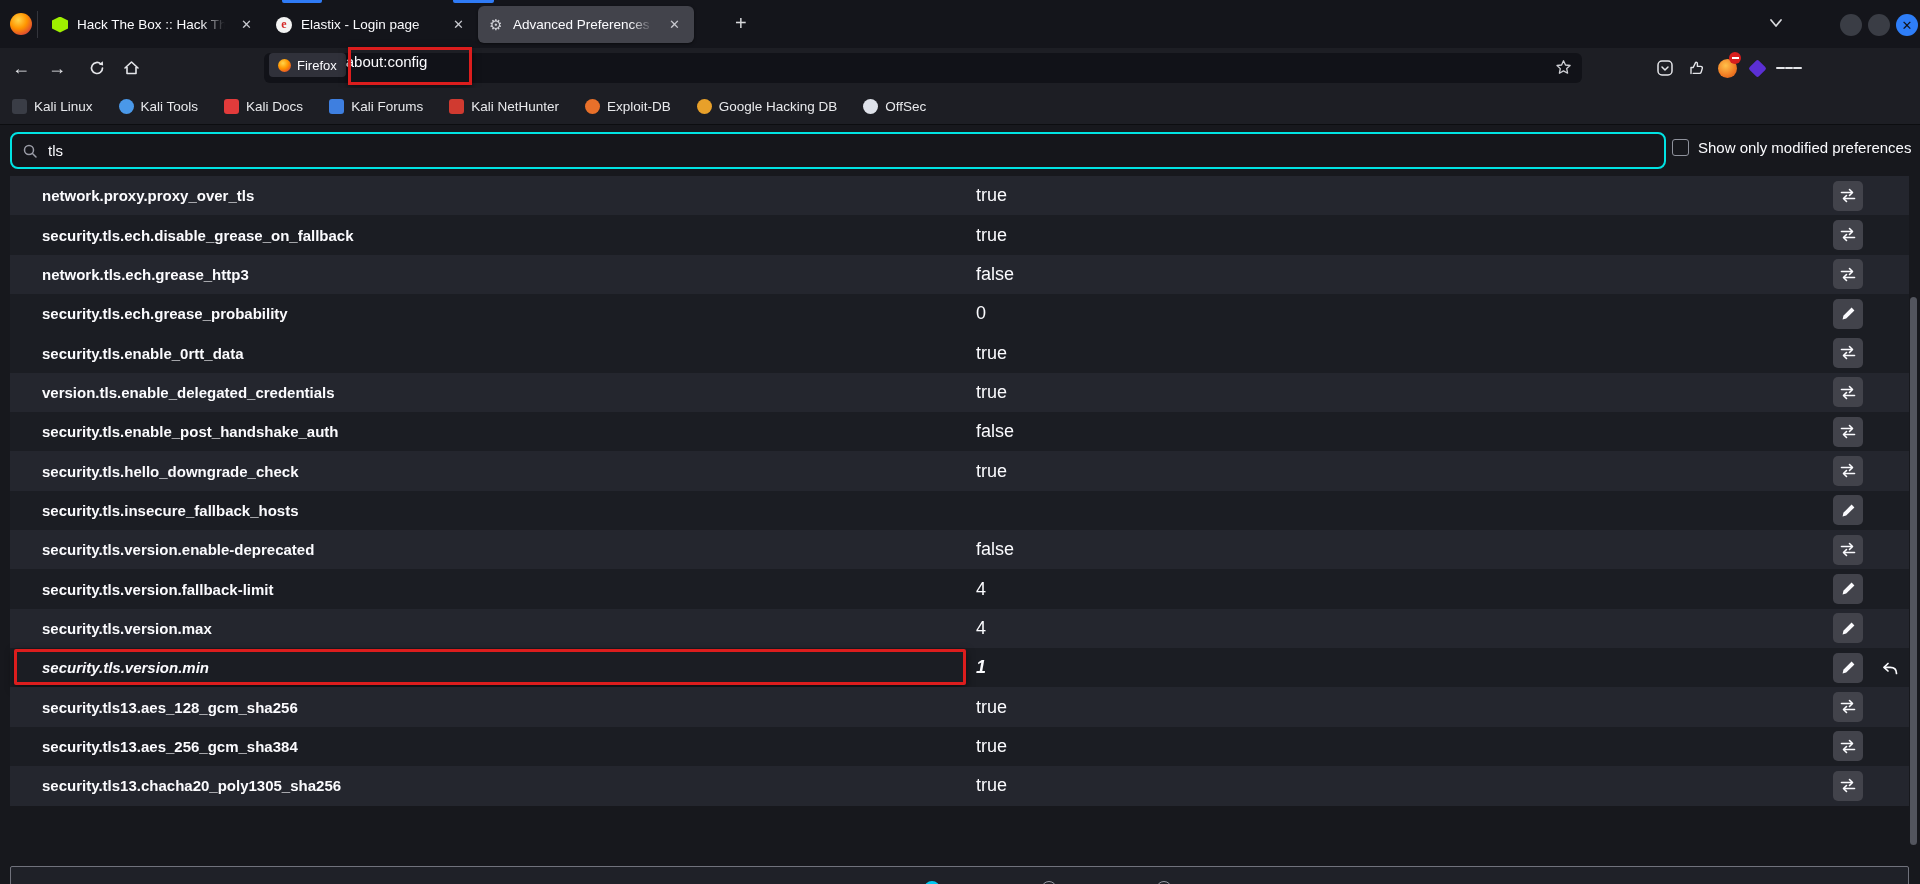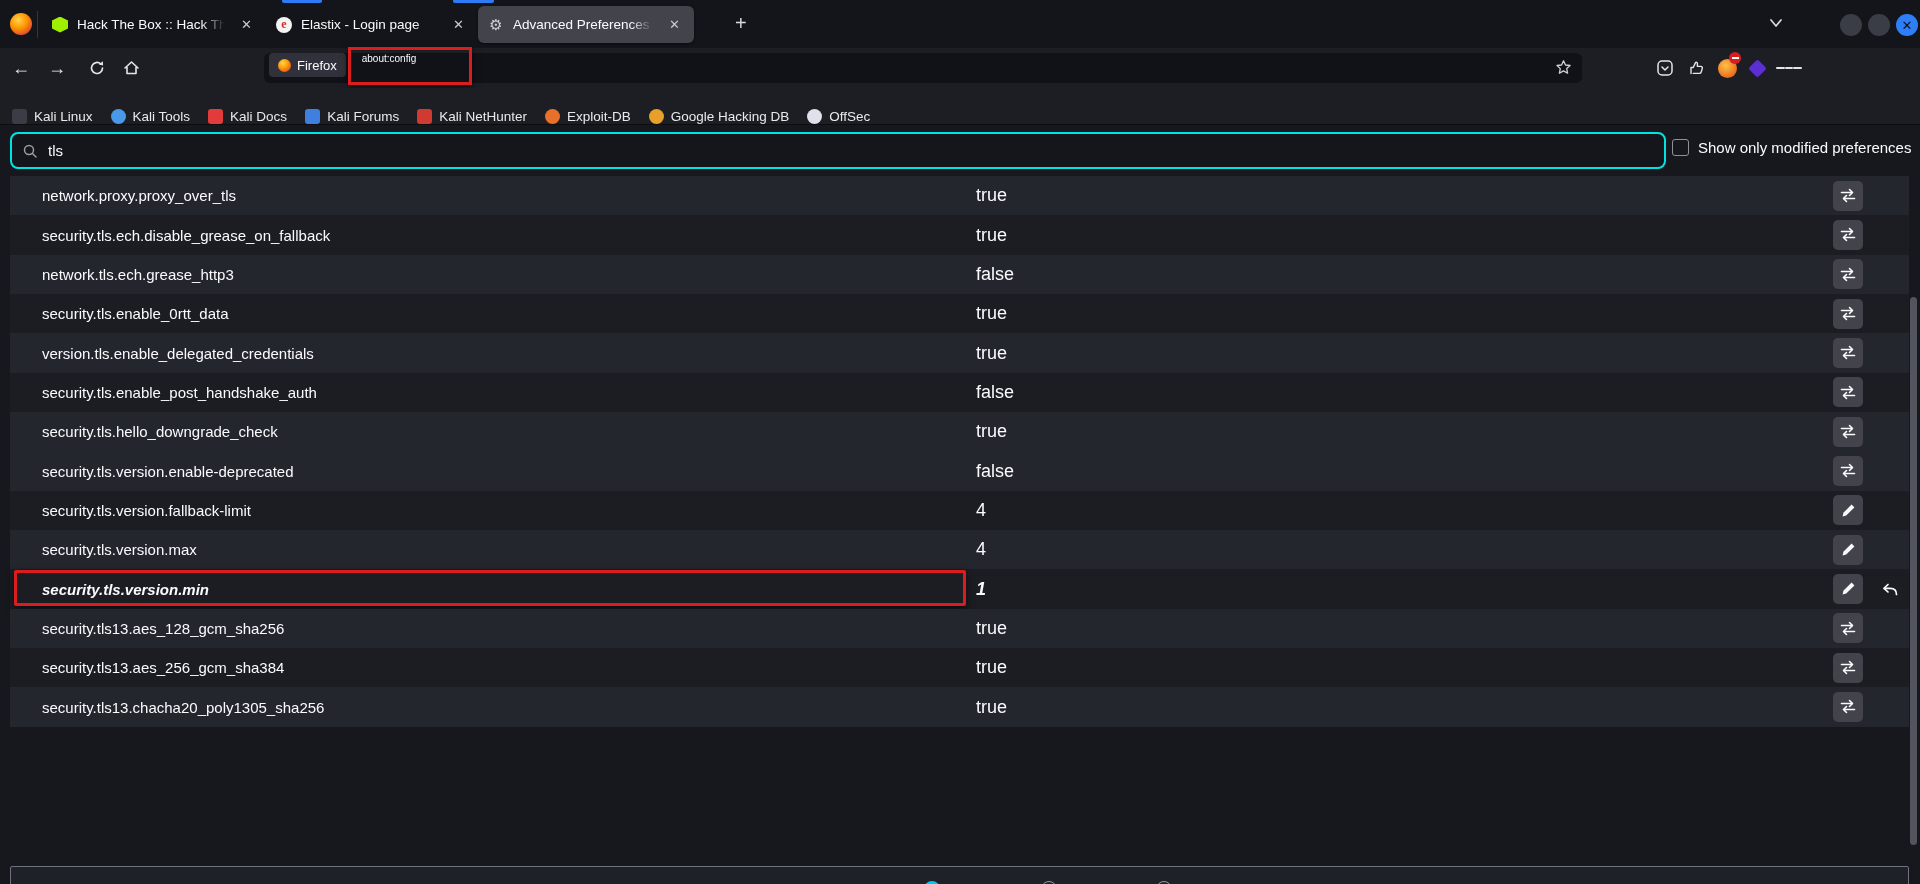--- a/index.html
+++ b/index.html
@@ -49,55 +49,55 @@
   .navbar{position:absolute;left:0;top:48px;width:1920px;height:40px;background:#1d1e24;}
   .nav-icon{position:absolute;top:7px;width:26px;height:26px;display:flex;align-items:center;justify-content:center;
     color:#e4e5e9;font-size:18px;border-radius:4px;}
   .i-back{left:8px;} .i-fwd{left:44px;} .i-reload{left:84px;} .i-home{left:118px;font-size:17px;}
   .urlbar{position:absolute;left:264px;top:5px;width:1318px;height:30px;background:#111218;border-radius:6px;
     display:flex;align-items:flex-start;}
   .identity-chip{display:flex;align-items:center;gap:6px;background:#30313a;border-radius:4px;
     height:24px;margin-left:5px;padding:0 9px;color:#fbfbfe;font-size:13px;}
   .chip-logo{width:13px;height:13px;border-radius:50%;
     background:radial-gradient(circle at 38% 32%, #ffd54a 0%, #ff9500 45%, #e3552a 78%);}
-  .url-text{margin-left:16px;color:#fbfbfe;font-size:10px;}
+  .url-text{margin-left:0;color:#fbfbfe;font-size:15px;}
   .url-annotation{position:absolute;left:84px;top:-6px;width:124px;height:38px;
     border:3px solid var(--annotation-red);box-shadow:0 2px 7px rgba(0,0,0,.55);}
   .star-icon{position:absolute;right:10px;top:6px;}
   .nb-right{position:absolute;top:7px;width:26px;height:26px;display:flex;align-items:center;justify-content:center;}
   .pocket{left:1652px;} .thumb{left:1684px;} .foxy{left:1714px;} .gem{left:1744px;} .burger{left:1776px;}
   .foxy-circle{width:19px;height:19px;border-radius:50%;
     background:radial-gradient(circle at 40% 35%, #ffc14a, #f07a22 60%, #c8511c);}
   .foxy-badge{position:absolute;right:-1px;top:-3px;width:12px;height:12px;border-radius:50%;
     background:#d81e1e;display:flex;align-items:center;justify-content:center;}
   .foxy-badge::after{content:"";width:7px;height:2px;background:#fff;}
   .gem-shape{width:13px;height:13px;background:#5b2fd4;transform:rotate(45deg);border-radius:2px;}
   .burger div{width:17px;height:2px;background:#e4e5e9;margin:2.5px 0;border-radius:1px;}
 
   
   .bookmarksbar{position:absolute;left:0;top:88px;width:1920px;height:37px;background:#1d1e24;
-    border-bottom:1px solid #0c0d10;display:flex;align-items:flex-end;padding-left:12px;gap:18px;}
+    border-bottom:1px solid #0c0d10;display:flex;align-items:center;padding-left:12px;gap:26px;}
   .bookmark{display:flex;align-items:center;gap:7px;color:#e8e9ec;font-size:13.5px;}
   .bm-favicon{width:15px;height:15px;flex:0 0 15px;}
 
   
   .content{position:absolute;left:0;top:126px;width:1920px;height:758px;background:#17181d;}
   .searchbox{position:absolute;left:10px;top:6px;width:1656px;height:37px;background:#15161b;
     border:2px solid var(--accent-cyan);border-radius:8px;display:flex;align-items:center;padding:0 10px;}
   .searchbox input{flex:1;background:transparent;border:none;outline:none;color:#fbfbfe;font-size:15px;
     margin-left:10px;font-family:inherit;}
   .show-modified{position:absolute;left:1672px;top:13px;display:flex;align-items:center;gap:9px;}
   .checkbox{width:17px;height:17px;border:1.5px solid #8f929c;border-radius:3px;background:transparent;}
   .show-modified-label{color:#fbfbfe;font-size:15px;white-space:nowrap;}
 
   .pref-list{position:absolute;left:10px;top:50px;width:1899px;}
   .pref-row{position:relative;height:39.35px;display:flex;align-items:center;}
   .pref-row.odd{background:#24262e;}
   .pref-row.even{background:#1b1d23;}
-  .pref-name{position:absolute;left:32px;color:#fbfbfe;font-size:15px;white-space:nowrap;}
+  .pref-name{position:absolute;left:32px;color:#fbfbfe;font-size:15px;white-space:nowrap;font-weight:bold;}
   .pref-value{position:absolute;left:966px;color:#fbfbfe;font-size:18px;}
   .pref-row.modified .pref-name,.pref-row.modified .pref-value{font-weight:700;font-style:italic;}
   .row-btn{position:absolute;left:1823px;top:4.5px;width:30px;height:30px;background:#42434b;border-radius:5px;
     display:flex;align-items:center;justify-content:center;}
   .undo-btn{position:absolute;left:1866px;top:6px;width:28px;height:28px;display:flex;align-items:center;justify-content:center;}
   .annotation-box{position:absolute;left:4px;top:1px;width:952px;height:36px;
     border:3px solid var(--annotation-red);border-radius:2px;box-shadow:0 3px 8px rgba(0,0,0,.6);}
 
   .scrollbar-thumb{position:absolute;left:1910px;top:171px;width:7px;height:548px;background:#53555e;border-radius:4px;}
 
@@ -290,20 +290,31 @@
       <svg width="18" height="15" viewBox="0 0 18 15">
               <line x1="2.5" y1="4.5" x2="13" y2="4.5" stroke="#fbfbfe" stroke-width="1.6" stroke-linecap="round"></line>
               <polyline points="10.5,1.5 13.5,4.5 10.5,7.5" fill="none" stroke="#fbfbfe" stroke-width="1.6" stroke-linecap="round" stroke-linejoin="round"></polyline>
               <line x1="5" y1="10.5" x2="15.5" y2="10.5" stroke="#fbfbfe" stroke-width="1.6" stroke-linecap="round"></line>
               <polyline points="7.5,7.5 4.5,10.5 7.5,13.5" fill="none" stroke="#fbfbfe" stroke-width="1.6" stroke-linecap="round" stroke-linejoin="round"></polyline>
             </svg>
     </div>
 
   </div>
         <div class="pref-row even">
+    <span class="pref-name">security.tls.ech.grease_probability</span>
+    <span class="pref-value">0</span>
+
+    <div class="row-btn edit-btn">
+      <svg width="15" height="15" viewBox="0 0 15 15">
+              <path d="M10.6 1.6 l2.8 2.8 -8.2 8.2 -3.6 0.8 0.8-3.6z" fill="#fbfbfe"></path>
+            </svg>
+    </div>
+
+  </div>
+        <div class="pref-row even">
     <span class="pref-name">security.tls.enable_0rtt_data</span>
     <span class="pref-value">true</span>
     <div class="row-btn toggle-btn">
       <svg width="18" height="15" viewBox="0 0 18 15">
               <line x1="2.5" y1="4.5" x2="13" y2="4.5" stroke="#fbfbfe" stroke-width="1.6" stroke-linecap="round"></line>
               <polyline points="10.5,1.5 13.5,4.5 10.5,7.5" fill="none" stroke="#fbfbfe" stroke-width="1.6" stroke-linecap="round" stroke-linejoin="round"></polyline>
               <line x1="5" y1="10.5" x2="15.5" y2="10.5" stroke="#fbfbfe" stroke-width="1.6" stroke-linecap="round"></line>
               <polyline points="7.5,7.5 4.5,10.5 7.5,13.5" fill="none" stroke="#fbfbfe" stroke-width="1.6" stroke-linecap="round" stroke-linejoin="round"></polyline>
             </svg>
     </div>
@@ -337,20 +348,31 @@
   </div>
         <div class="pref-row odd">
     <span class="pref-name">security.tls.hello_downgrade_check</span>
     <span class="pref-value">true</span>
     <div class="row-btn toggle-btn">
       <svg width="18" height="15" viewBox="0 0 18 15">
               <line x1="2.5" y1="4.5" x2="13" y2="4.5" stroke="#fbfbfe" stroke-width="1.6" stroke-linecap="round"></line>
               <polyline points="10.5,1.5 13.5,4.5 10.5,7.5" fill="none" stroke="#fbfbfe" stroke-width="1.6" stroke-linecap="round" stroke-linejoin="round"></polyline>
               <line x1="5" y1="10.5" x2="15.5" y2="10.5" stroke="#fbfbfe" stroke-width="1.6" stroke-linecap="round"></line>
               <polyline points="7.5,7.5 4.5,10.5 7.5,13.5" fill="none" stroke="#fbfbfe" stroke-width="1.6" stroke-linecap="round" stroke-linejoin="round"></polyline>
+            </svg>
+    </div>
+
+  </div>
+        <div class="pref-row even">
+    <span class="pref-name">security.tls.insecure_fallback_hosts</span>
+    <span class="pref-value"></span>
+
+    <div class="row-btn edit-btn">
+      <svg width="15" height="15" viewBox="0 0 15 15">
+              <path d="M10.6 1.6 l2.8 2.8 -8.2 8.2 -3.6 0.8 0.8-3.6z" fill="#fbfbfe"></path>
             </svg>
     </div>
 
   </div>
         <div class="pref-row odd">
     <span class="pref-name">security.tls.version.enable-deprecated</span>
     <span class="pref-value">false</span>
     <div class="row-btn toggle-btn">
       <svg width="18" height="15" viewBox="0 0 18 15">
               <line x1="2.5" y1="4.5" x2="13" y2="4.5" stroke="#fbfbfe" stroke-width="1.6" stroke-linecap="round"></line>

